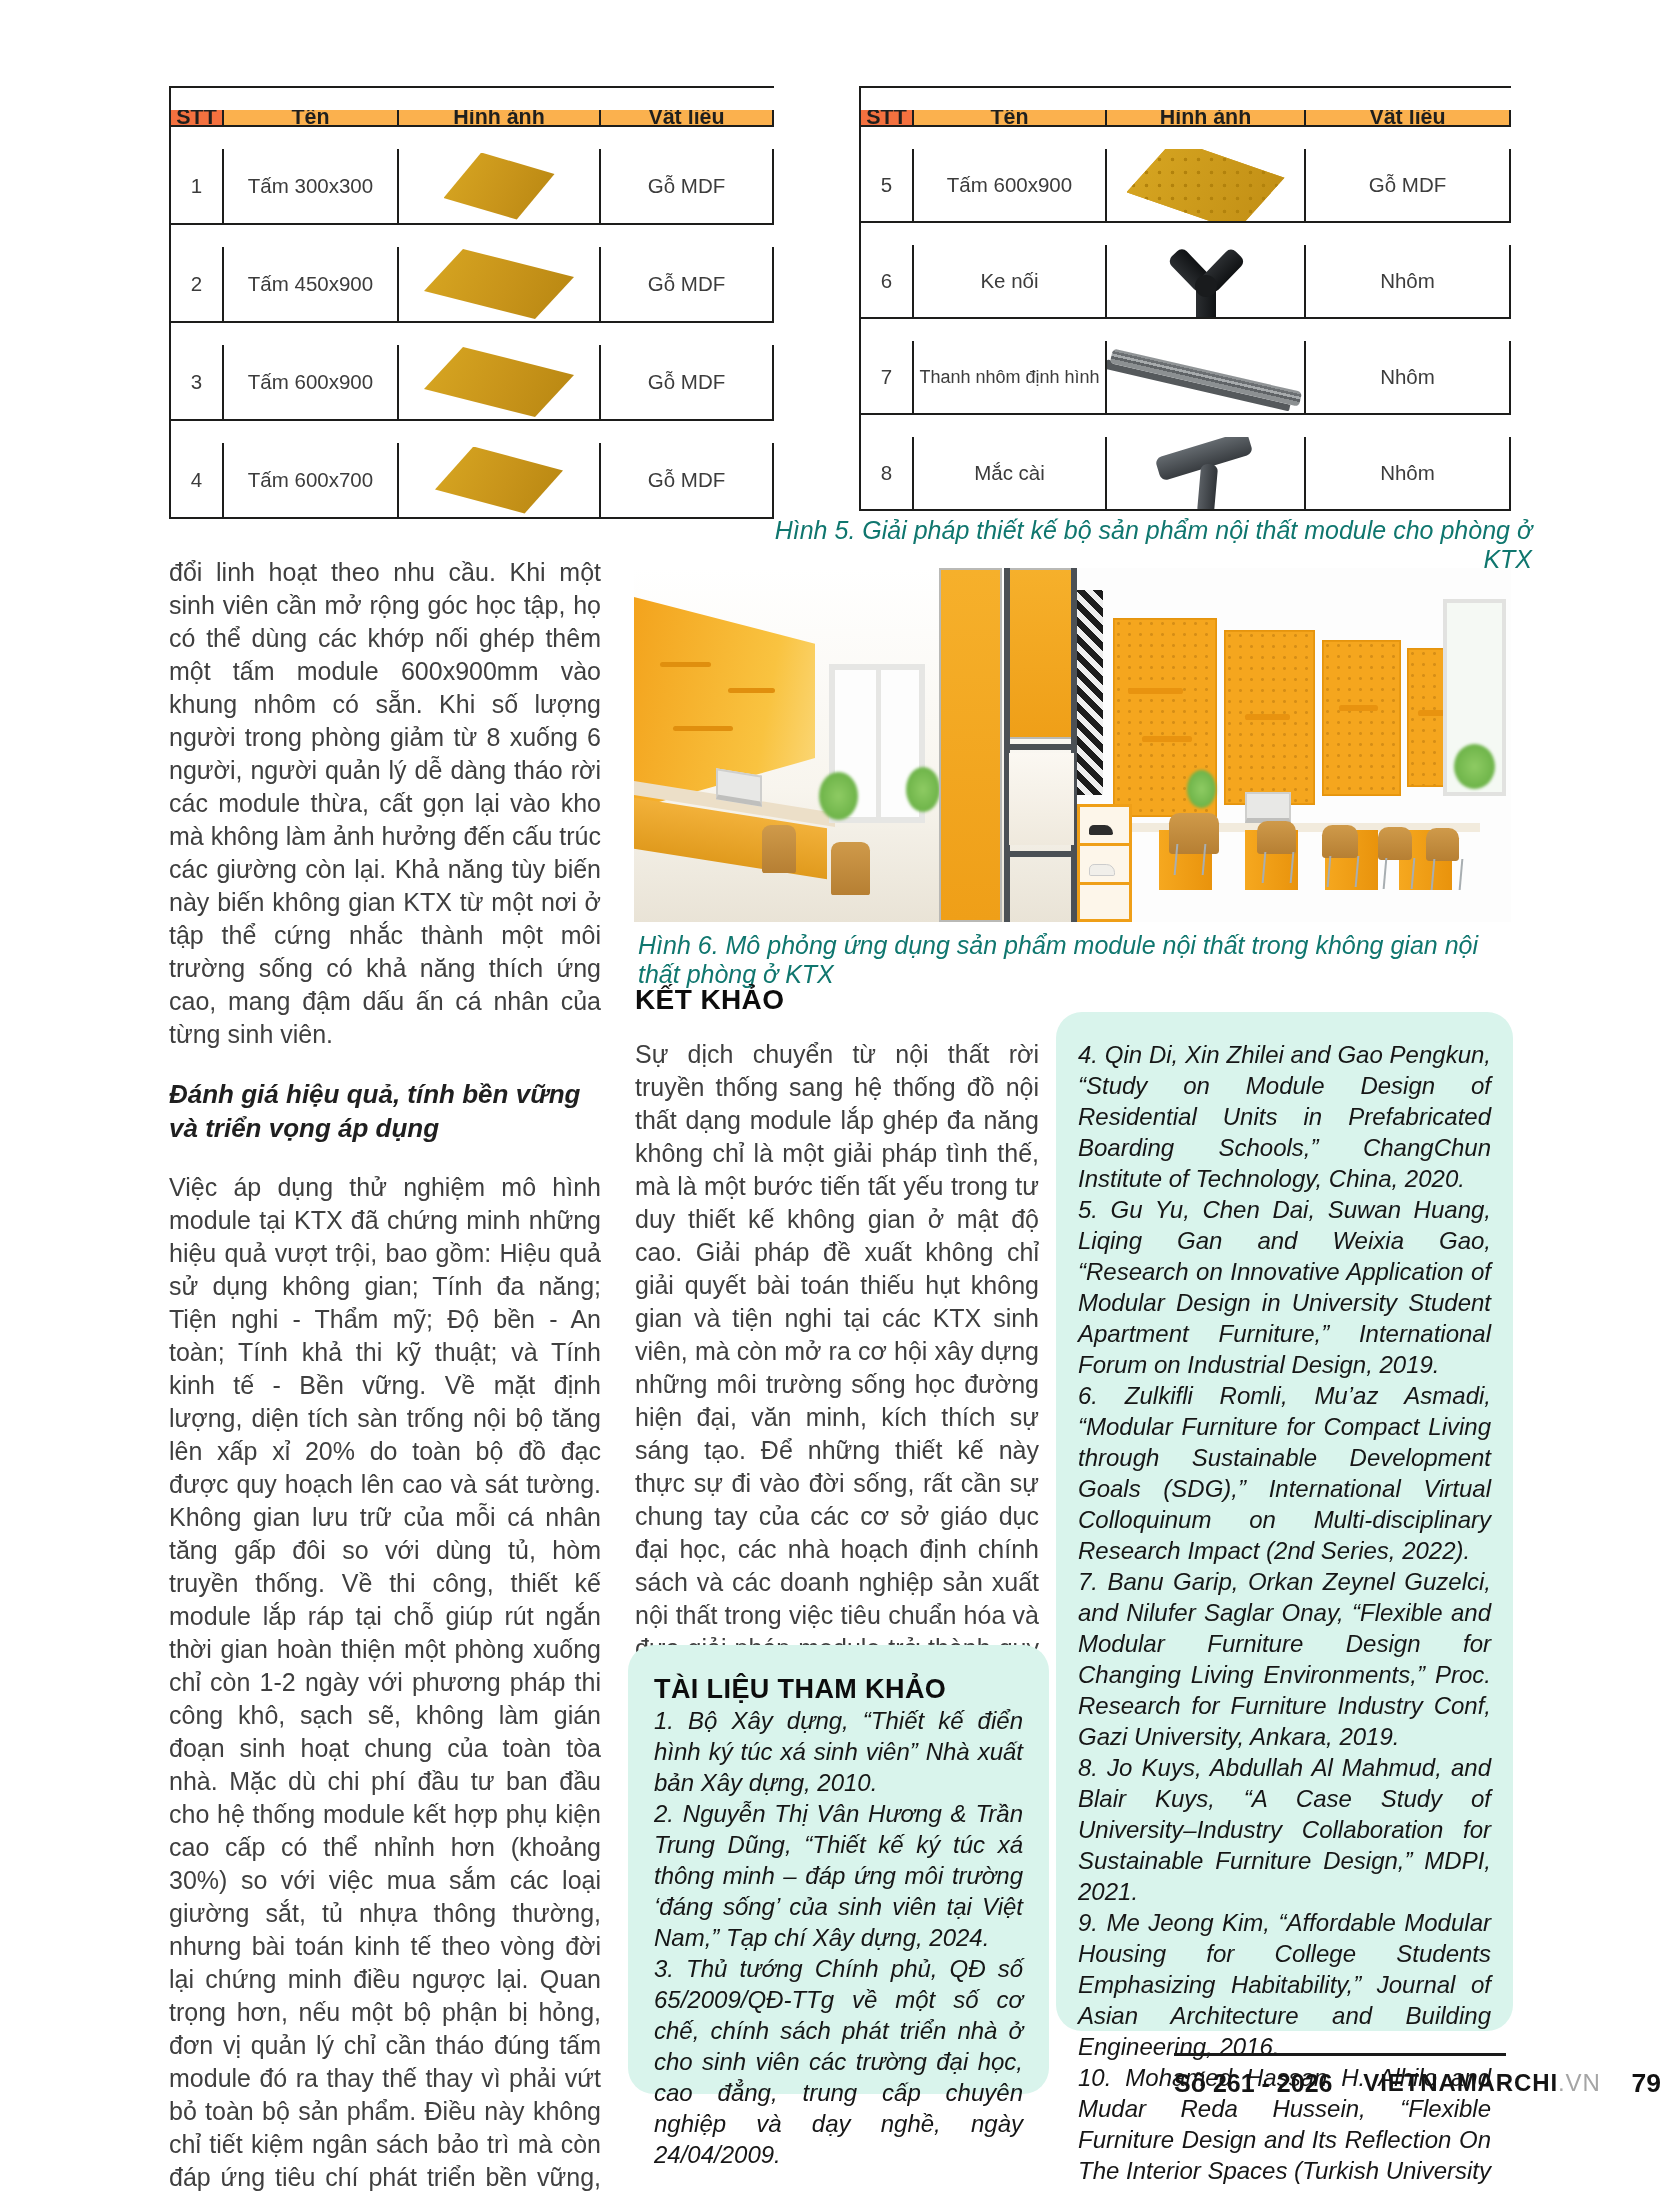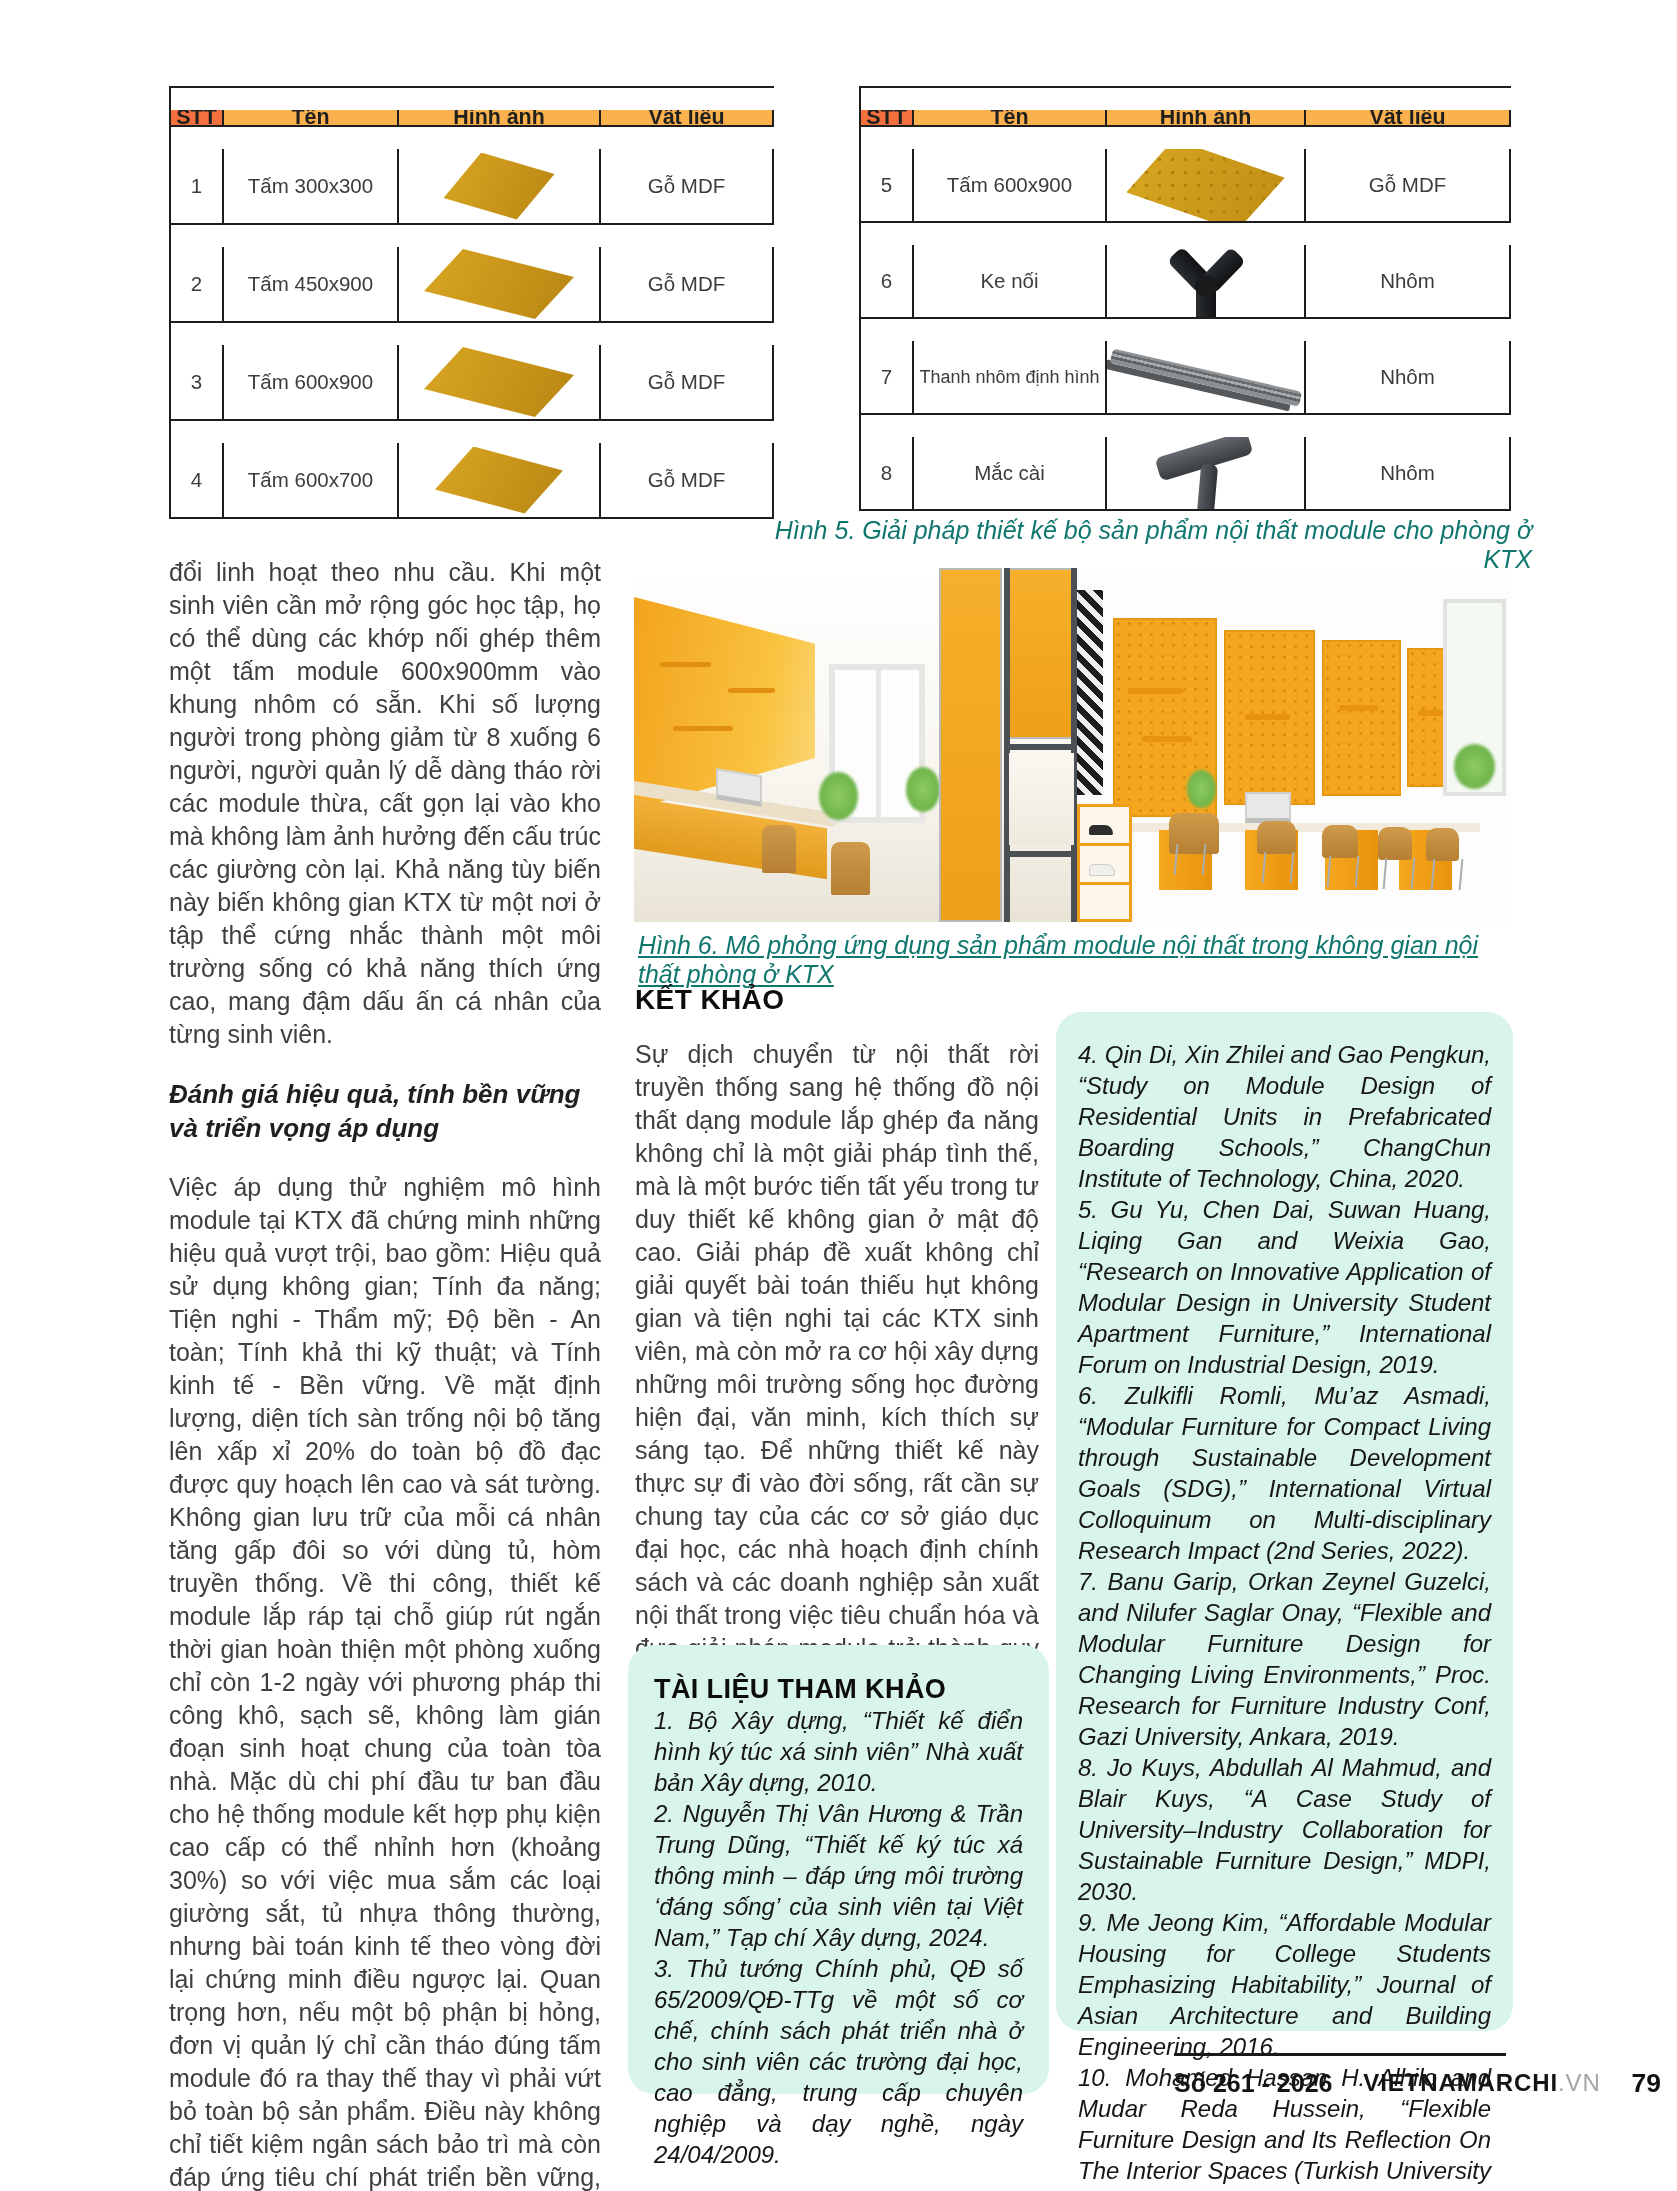--- a/index.html
+++ b/index.html
@@ -38,21 +38,21 @@
       box-shadow:-6px 9.4px 0 -2.6px #55595c;}
   .tclip{position:relative;width:113px;height:96px;}
   .tclip .bar{position:absolute;left:6.8px;top:19px;width:96px;height:24px;border-radius:6.8px;
       background:linear-gradient(180deg,#646a6f,#383c40);transform:rotate(-17deg);}
   .tclip .stem{position:absolute;left:50px;top:39px;width:17px;height:51px;border-radius:6.8px;
       background:linear-gradient(90deg,#5a5f64,#303438);transform:rotate(5deg);}
 
   
   .cap{position:absolute;font-style:italic;color:#0f766e;font-size:25px;}
   .cap5{left:770px;top:516px;width:762px;text-align:right;}
-  .cap6{left:638px;top:931px;width:882px;text-align:left;text-decoration:underline;}
+  .cap6{left:638px;top:931px;width:882px;text-align:left;}
 
   
   .leftcol{position:absolute;left:169px;top:556px;width:432px;font-size:25px;line-height:33px;text-align:justify;}
   .leftcol .h{font-weight:bold;font-style:italic;color:#1f1f1f;margin:26px 0 26px 0;font-size:26px;line-height:34px;text-align:left;}
   .conc-h{position:absolute;left:635px;top:984px;font-size:28px;font-weight:bold;color:#0d0d0d;letter-spacing:0.4px;}
   .conc-b{position:absolute;left:635px;top:1038px;width:404px;font-size:25px;line-height:33px;text-align:justify;}
 
   
   .refbox{position:absolute;background:#d9f4ec;border-radius:26px;box-sizing:border-box;}
   .refbox-left{left:628px;top:1645px;width:421px;height:449px;padding:29px 26px;}
@@ -265,21 +265,21 @@
     <div class="ref-item">1. Bộ Xây dựng, “Thiết kế điển hình ký túc xá sinh viên” Nhà xuất bản Xây dựng, 2010.</div>
     <div class="ref-item">2. Nguyễn Thị Vân Hương &amp; Trần Trung Dũng, “Thiết kế ký túc xá thông minh – đáp ứng môi trường ‘đáng sống’ của sinh viên tại Việt Nam,” Tạp chí Xây dựng, 2024.</div>
     <div class="ref-item">3. Thủ tướng Chính phủ, QĐ số 65/2009/QĐ-TTg về một số cơ chế, chính sách phát triển nhà ở cho sinh viên các trường đại học, cao đẳng, trung cấp chuyên nghiệp và dạy nghề, ngày 24/04/2009.</div>
   </div>
 
   <div class="refbox refbox-right">
     <div class="ref-item">4. Qin Di, Xin Zhilei and Gao Pengkun, “Study on Module Design of Residential Units in Prefabricated Boarding Schools,” ChangChun Institute of Technology, China, 2020.</div>
     <div class="ref-item">5. Gu Yu, Chen Dai, Suwan Huang, Liqing Gan and Weixia Gao, “Research on Innovative Application of Modular Design in University Student Apartment Furniture,” International Forum on Industrial Design, 2019.</div>
     <div class="ref-item">6. Zulkifli Romli, Mu’az Asmadi, “Modular Furniture for Compact Living through Sustainable Development Goals (SDG),” International Virtual Colloquinum on Multi-disciplinary Research Impact (2nd Series, 2022).</div>
     <div class="ref-item">7. Banu Garip, Orkan Zeynel Guzelci, and Nilufer Saglar Onay, “Flexible and Modular Furniture Design for Changing Living Environments,” Proc. Research for Furniture Industry Conf, Gazi University, Ankara, 2019.</div>
-    <div class="ref-item">8. Jo Kuys, Abdullah Al Mahmud, and Blair Kuys, “A Case Study of University–Industry Collaboration for Sustainable Furniture Design,” MDPI, 2030.</div>
+    <div class="ref-item">8. Jo Kuys, Abdullah Al Mahmud, and Blair Kuys, “A Case Study of University–Industry Collaboration for Sustainable Furniture Design,” MDPI, 2021.</div>
     <div class="ref-item">9. Me Jeong Kim, “Affordable Modular Housing for College Students Emphasizing Habitability,” Journal of Asian Architecture and Building Engineering, 2016.</div>
     <div class="ref-item">10. Mohamed Hassan H. Alhilo and Mudar Reda Hussein, “Flexible Furniture Design and Its Reflection On The Interior Spaces (Turkish University Dormitory As A Model),” Journal of Positive School Psychology, 2022.</div>
   </div>
 
   <div class="footer">
     <div class="rule"></div>
     <div class="row">
       <span class="issue">Số 261 - 2026</span>
       <span class="vsep"></span>
       <span class="site"><span>VIETNAMARCHI</span><span class="lite">.VN</span></span>

